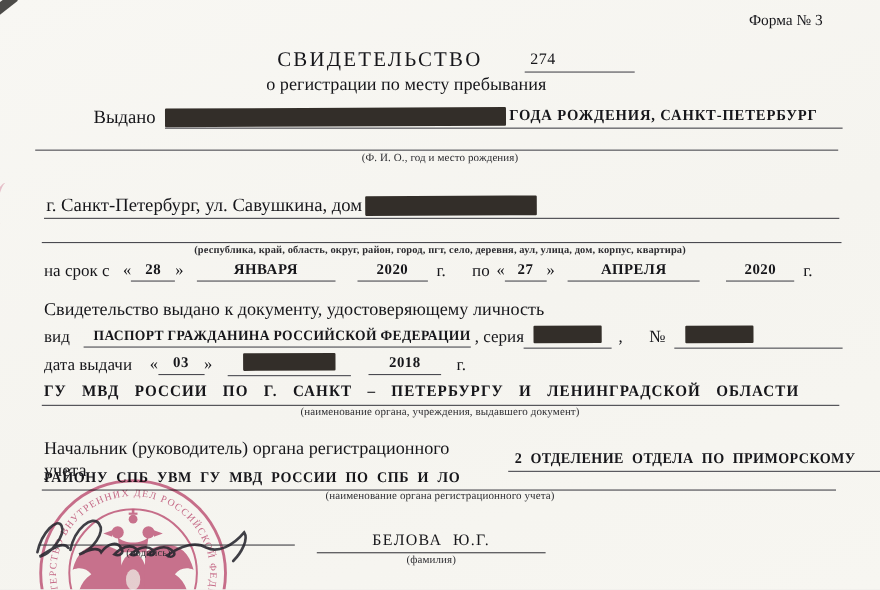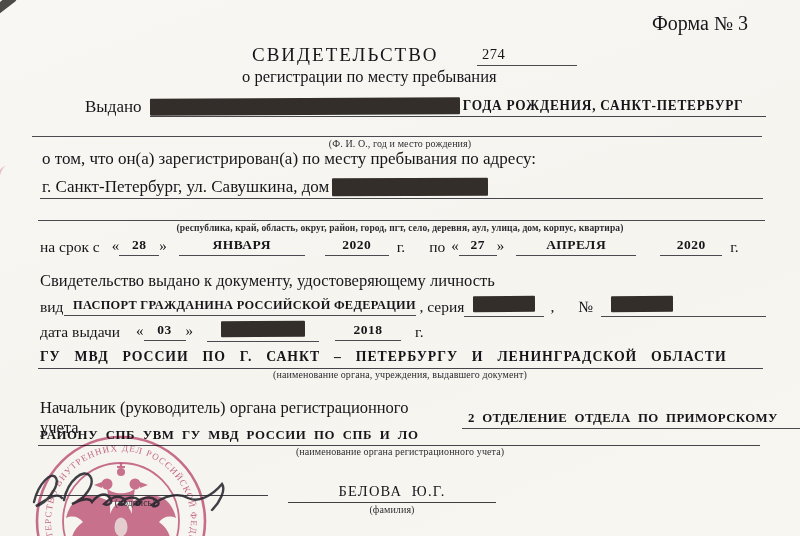--- a/index.html
+++ b/index.html
@@ -29,39 +29,38 @@
   .stamp-svg{mix-blend-mode:multiply;}
 </style>
 </head>
 <body>
 
 <div class="page">
 
   <div class="abs" style="left:-8px;top:0;width:24px;height:9px;background:#211f1d;opacity:.8;transform:rotate(-38deg);"></div>
   <div class="abs" style="left:-5px;top:166px;width:14px;height:38px;border-left:3px solid rgba(198,90,125,.35);border-radius:50%;transform:rotate(8deg);"></div>
 
-  <div class="abs" style="right:52px;top:12px;font-size:20px;text-align:center;">Форма № 3</div>
+  <div class="abs" style="right:52px;top:12px;font-size:14px;text-align:center;">Форма № 3</div>
 
   <div class="abs" style="left:252px;top:44px;font-size:19px;letter-spacing:2px;">СВИДЕТЕЛЬСТВО</div>
   <div class="abs" style="left:477px;top:45px;width:100px;border-bottom:1.6px solid #4a4a50;padding-bottom:2px;">
     <span style="font-size:14.5px;padding-left:5px;letter-spacing:.5px;">274</span>
   </div>
   <div class="abs" style="left:242px;top:67px;font-size:16.5px;">о регистрации по месту пребывания</div>
 
   <div class="abs rowflex" style="left:85px;top:96px;right:34px;">
     <span style="font-size:17px;margin-right:8px;">Выдано</span>
     <span class="fill-line" style="height:20px;">
       <span class="redact" style="width:310px;height:17px;"></span>
       <span class="entry cond" style="font-size:14px;letter-spacing:.8px;padding-left:3px;">ГОДА РОЖДЕНИЯ, САНКТ-ПЕТЕРБУРГ</span>
     </span>
   </div>
   <div class="hline" style="left:32px;top:136px;width:730px;"></div>
   <div class="abs caption caption-center" style="top:138px;">(Ф. И. О., год и место рождения)</div>
 
-  <div class="abs" style="left:42px;top:149px;font-size:17px;">о том, что он(а) зарегистрирован(а) по месту пребывания по адресу:</div>
 
   <div class="abs rowflex" style="left:40px;top:175px;right:37px;border-bottom:1.7px solid #45454b;height:23px;align-items:center;">
     <span style="font-size:17px;padding-left:2px;">г. Санкт-Петербург, ул. Савушкина, дом</span>
     <span class="redact" style="width:156px;height:18px;margin-left:3px;"></span>
   </div>
   <div class="hline" style="left:38px;top:220px;width:727px;"></div>
   <div class="abs caption caption-center" style="top:223px;font-size:9.5px;font-weight:bold;">(республика, край, область, округ, район, город, пгт, село, деревня, аул, улица, дом, корпус, квартира)</div>
 
   <div class="abs rowflex" style="left:40px;top:237px;">
     <span class="lab">на срок с</span>
@@ -76,21 +75,21 @@
     <span class="slot" style="width:38px;">27</span>
     <span class="q">»</span>
     <span class="slot" style="width:120px;margin-left:12px;">АПРЕЛЯ</span>
     <span class="slot" style="width:62px;margin-left:24px;">2020</span>
     <span class="lab" style="margin-left:8px;">г.</span>
   </div>
 
   <div class="abs" style="left:40px;top:271px;font-size:16.5px;">Свидетельство выдано к документу, удостоверяющему личность</div>
 
   <div class="abs rowflex" style="left:40px;top:296px;right:34px;">
-    <span class="lab" style="margin-right:0;font-family:Liberation Serif, serif;">вид</span>
+    <span class="lab" style="margin-right:12px;font-family:Liberation Serif, serif;">вид</span>
     <span class="slot" style="width:352px;font-weight:400;">
       <span class="entry condc" style="font-size:13px;letter-spacing:.3px;">ПАСПОРТ ГРАЖДАНИНА РОССИЙСКОЙ ФЕДЕРАЦИИ</span>
     </span>
     <span class="lab" style="margin-left:4px;white-space:pre;">, серия</span>
     <span class="slot" style="width:80px;height:18px;vertical-align:bottom;">
       <span class="redact" style="width:62px;height:16px;"></span>
     </span>
     <span class="lab" style="margin-left:6px;">,</span>
     <span class="lab" style="margin-left:24px;">№</span>
     <span class="slot" style="flex:1;margin-left:8px;height:18px;text-align:left;">

